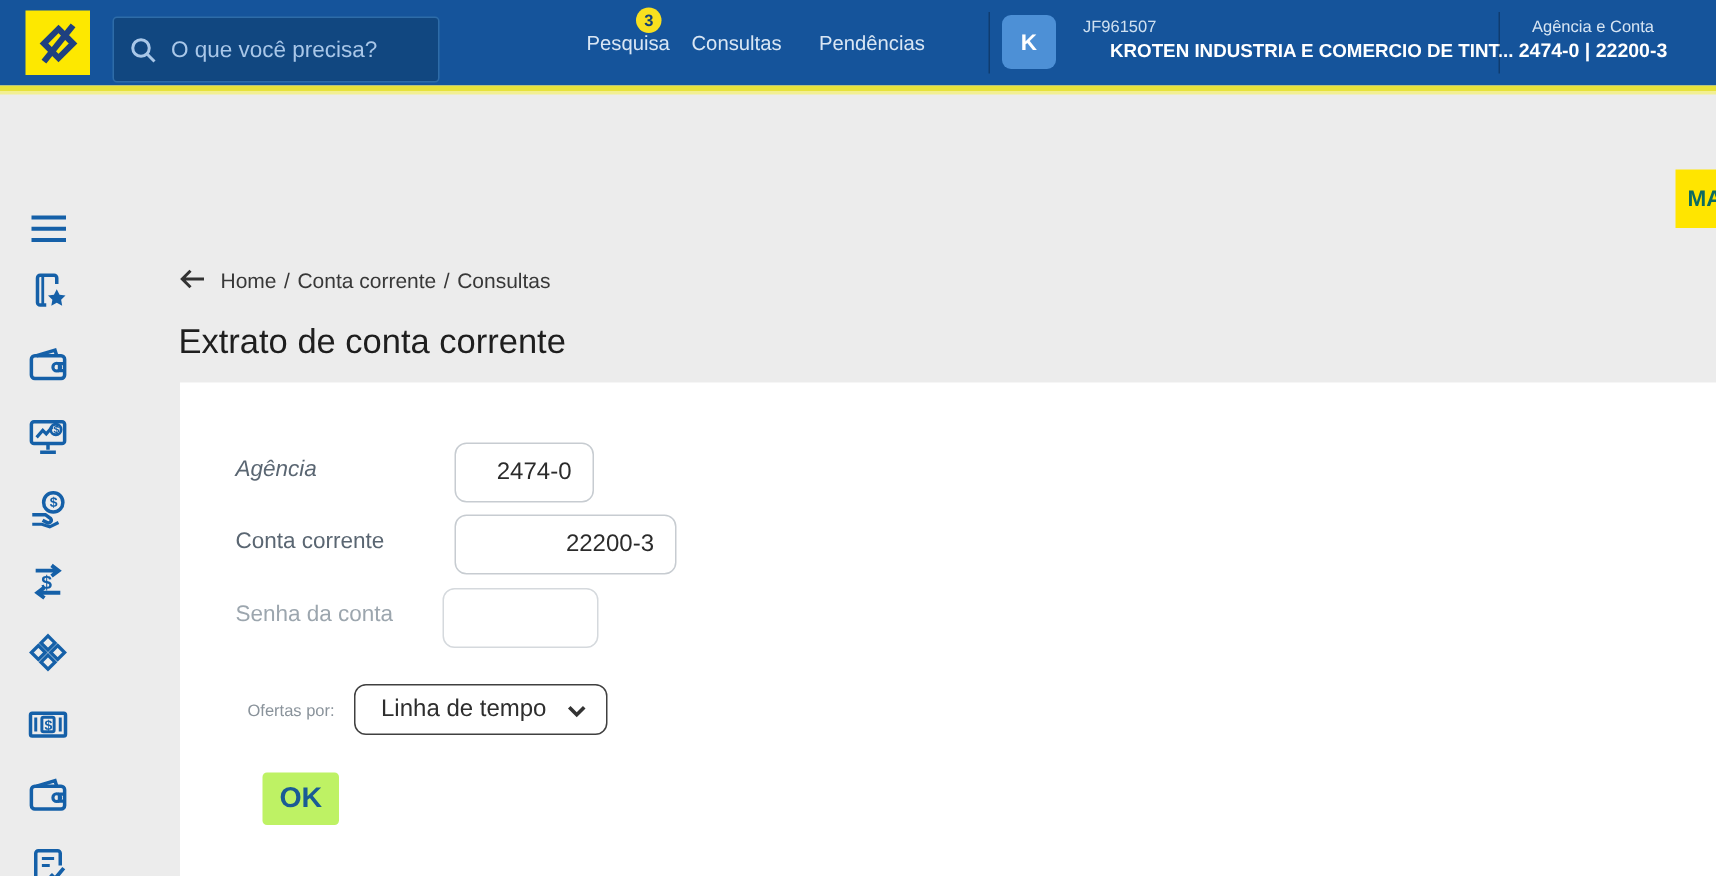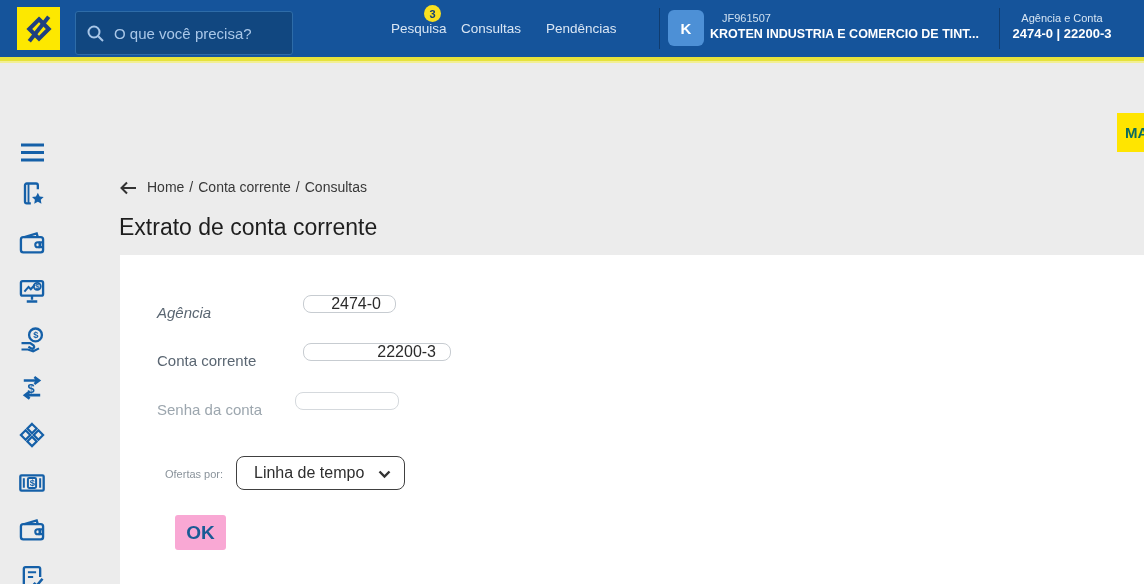--- a/index.html
+++ b/index.html
@@ -19,53 +19,53 @@
   .search-ph { margin-left:9px; color:#A9C7E8; font-size:15px; }
   .navitem { top:21px; color:#D9E6F4; font-size:13.5px; cursor:default; }
   .badge { left:424px; top:5px; width:17px; height:17px; border-radius:50%; background:#F8E01F;
            color:#123F77; font-size:11px; font-weight:bold; display:flex; align-items:center;
            justify-content:center; }
   .hdr-div { top:8px; width:1px; height:41px; background:rgba(0,0,0,0.28); }
   .avatar { left:668px; top:10px; width:36px; height:36px; border-radius:6px; background:#4D90D6;
             color:#FFFFFF; font-size:15px; font-weight:bold; display:flex; align-items:center;
             justify-content:center; }
   .user-id { left:722px; top:12px; color:#CFE0F0; font-size:11px; }
-  .user-name { left:710px; top:27px; color:#FFFFFF; font-size:12.5px; font-weight:bold; }
+  .user-name { left:740px; top:27px; color:#FFFFFF; font-size:12.5px; font-weight:bold; }
   .acct-block { left:999px; top:12px; width:126px; text-align:center; }
   .acct-label { color:#D7E5F3; font-size:11px; }
   .acct-value { color:#FFFFFF; font-size:13px; font-weight:bold; margin-top:2px; }
 
   
   .sidebar { left:0; top:63px; width:64px; height:521px; }
   .side-icon { position:absolute; left:18px; width:28px; height:28px; display:flex;
                align-items:center; justify-content:center; }
   .side-icon svg { display:block; }
 
   
   .ma-btn { left:1117px; top:113px; width:44px; height:39px; background:#FFE500;
             color:#0C6B60; font-size:15px; font-weight:bold; display:flex; align-items:center;
             padding-left:8px; border:none; }
-  .breadcrumb { left:120px; top:179px; display:flex; align-items:flex-end; font-size:14px; color:#383838; }
+  .breadcrumb { left:120px; top:179px; display:flex; align-items:flex-start; font-size:14px; color:#383838; }
   .breadcrumb .back { display:flex; margin-right:10px; }
   .breadcrumb .sep { margin:0 5px; }
   .page-title { left:119px; top:214px; font-size:23px; font-weight:normal; color:#1E1E1E; }
   .white-panel { left:120px; top:255px; width:1024px; height:329px; background:#FFFFFF; }
 
   .form-label { font-size:15px; color:#5A6672; }
   .form-label.dim { color:#9CA6AE; }
-  .fld { position:absolute; height:18px; border:1px solid #C7CCD1; border-radius:8px;
+  .fld { position:absolute; height:40px; border:1px solid #C7CCD1; border-radius:8px;
          background:#FFFFFF; font-family:"Liberation Sans", sans-serif; font-size:16px;
          color:#2B2B2B; text-align:right; padding-right:14px; outline:none; }
   .fld.dim { border-color:#D5D9DD; }
   .mini-label { font-size:11px; color:#8A939B; }
   .select { left:236px; top:456px; width:169px; height:34px; border:1px solid #404040;
             border-radius:8px; background:#FFFFFF; display:flex; align-items:center; }
   .select .sel-txt { margin-left:17px; font-size:16px; color:#2E2E2E; }
   .select .chev { position:absolute; right:13px; top:13px; display:flex; }
-  .ok-btn { left:175px; top:515px; width:51px; height:35px; background:#f9a8d4; border:none;
+  .ok-btn { left:175px; top:515px; width:51px; height:35px; background:#bef264; border:none;
             border-radius:3px; color:#1A5B95; font-size:19px; font-weight:bold;
             font-family:"Liberation Sans", sans-serif; display:flex; align-items:center; justify-content:center; }
 </style>
 </head>
 <body>
 
 <div class="abs topbar">
   <div class="abs bb-logo">
     <svg width="34" height="34" viewBox="0 0 42 42">
       <g stroke="#1E4080" stroke-width="5" fill="none">

